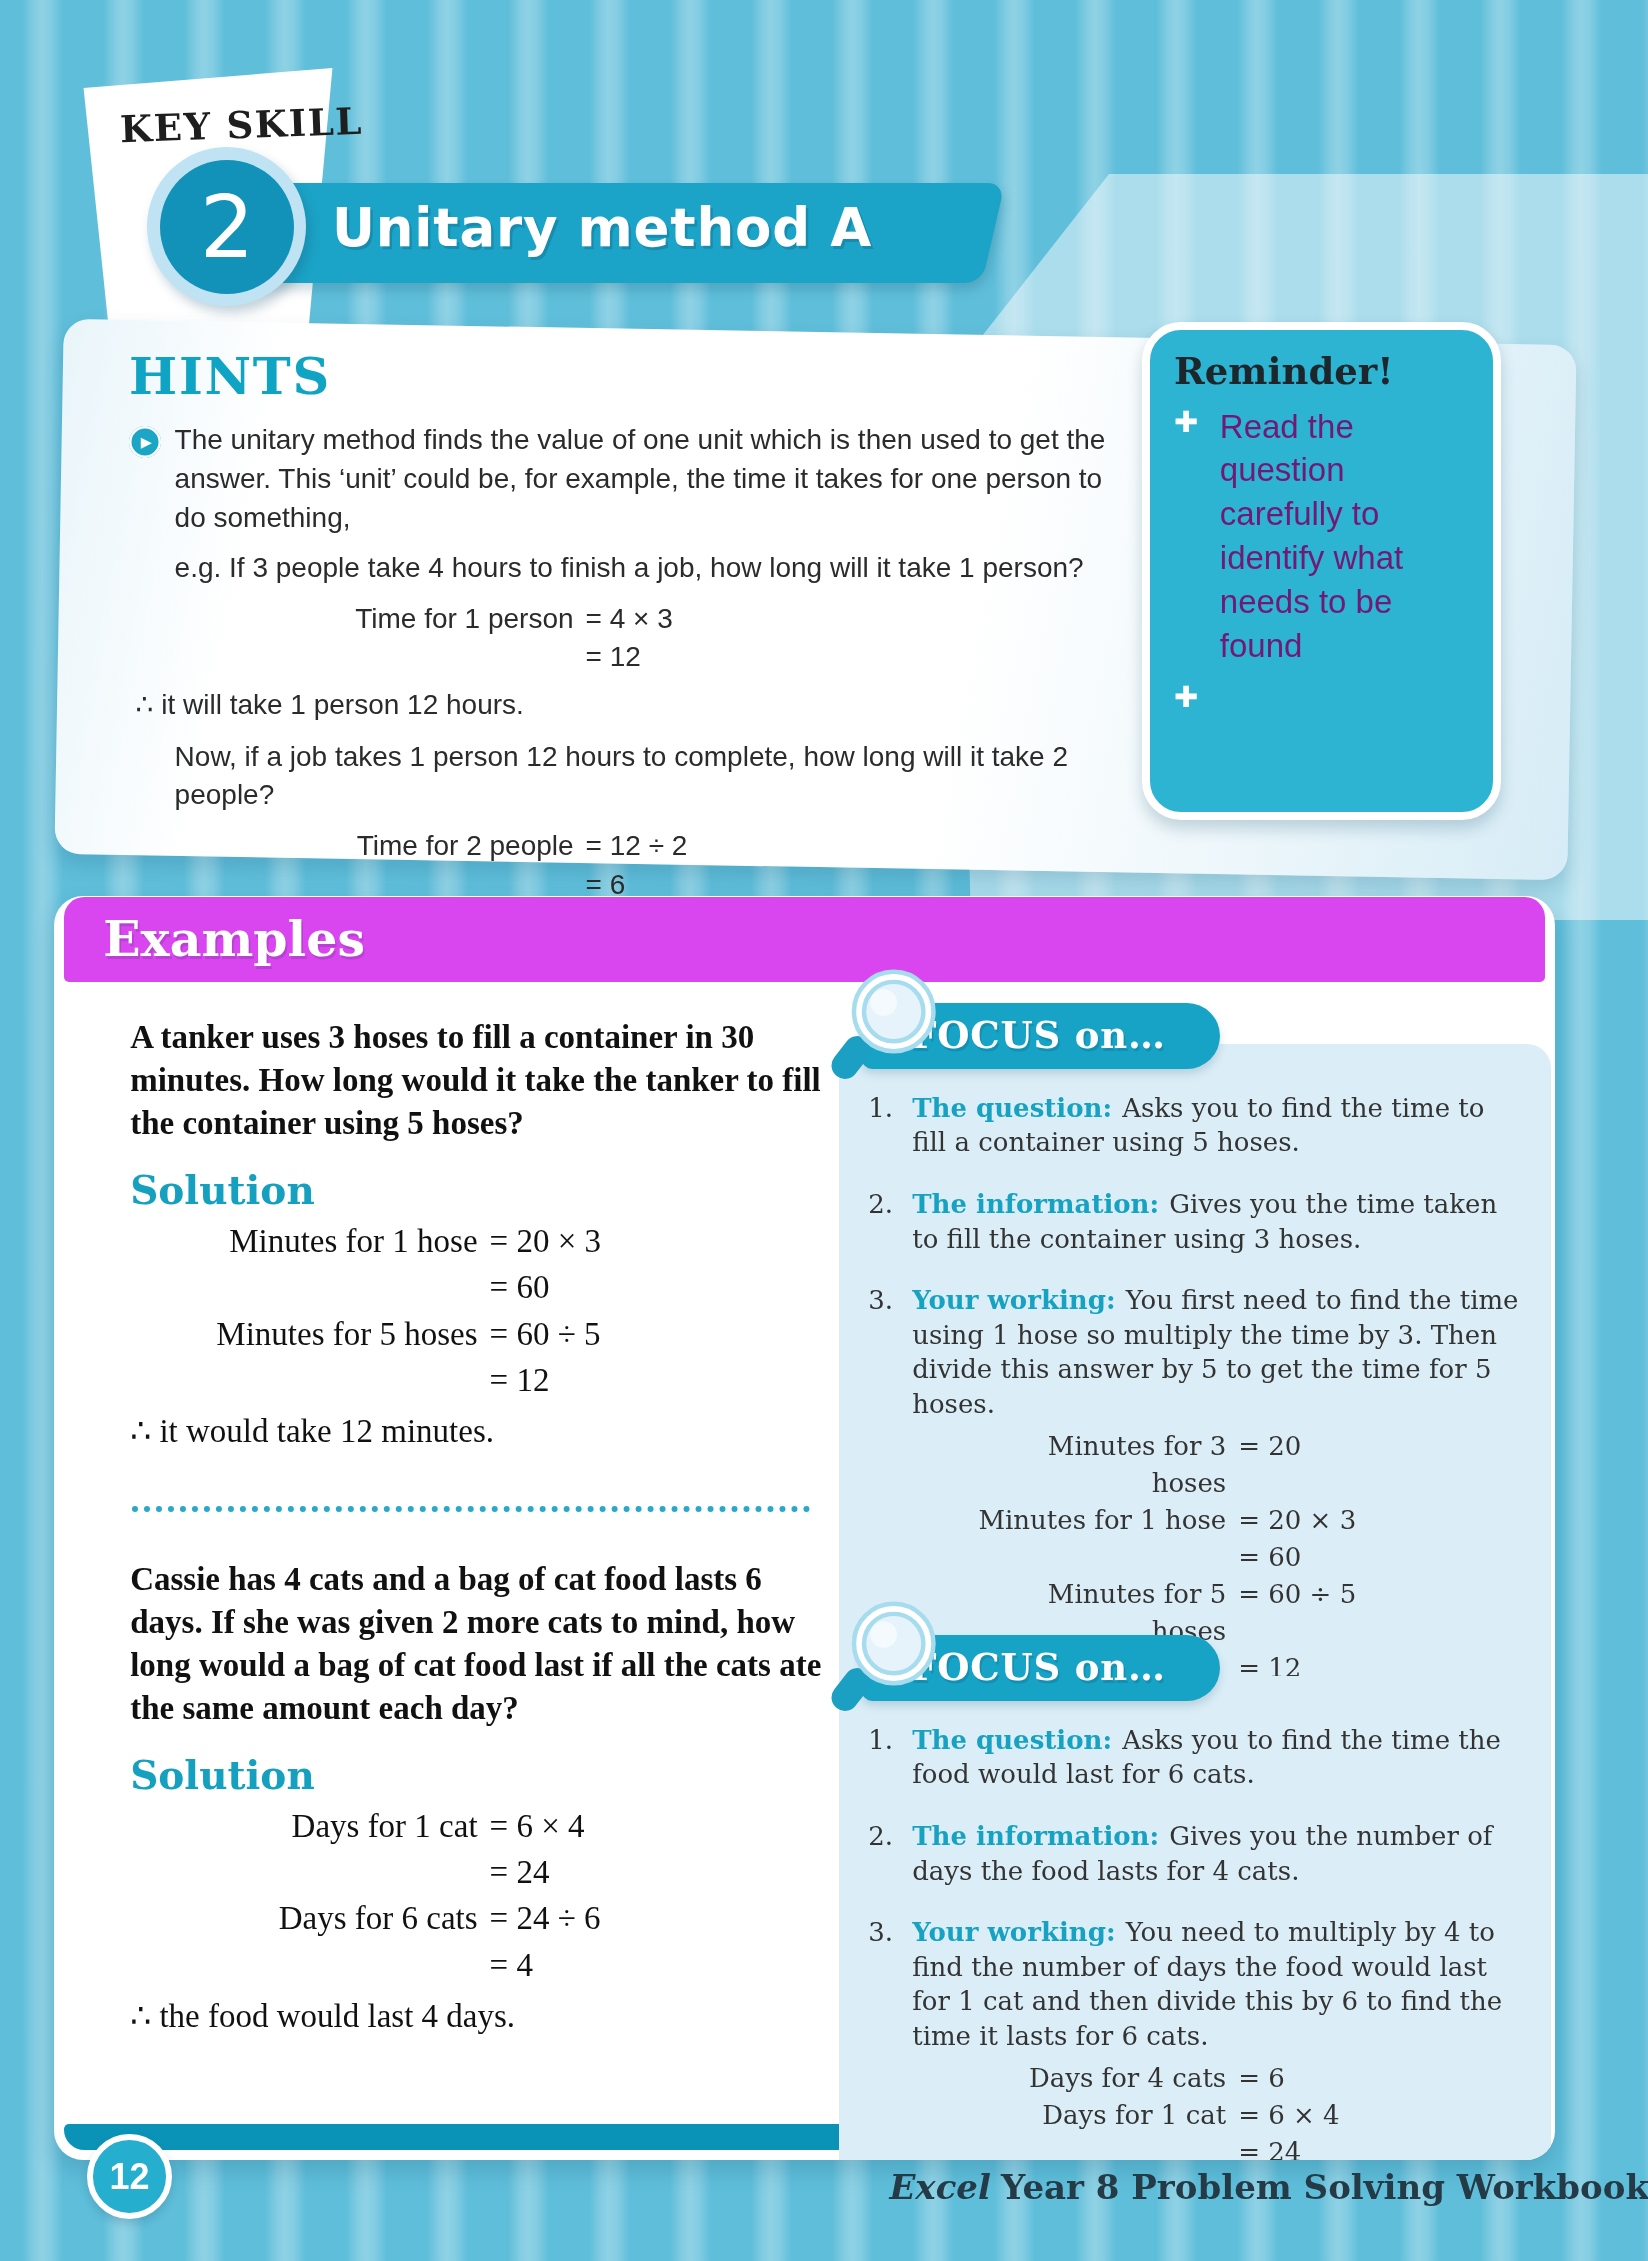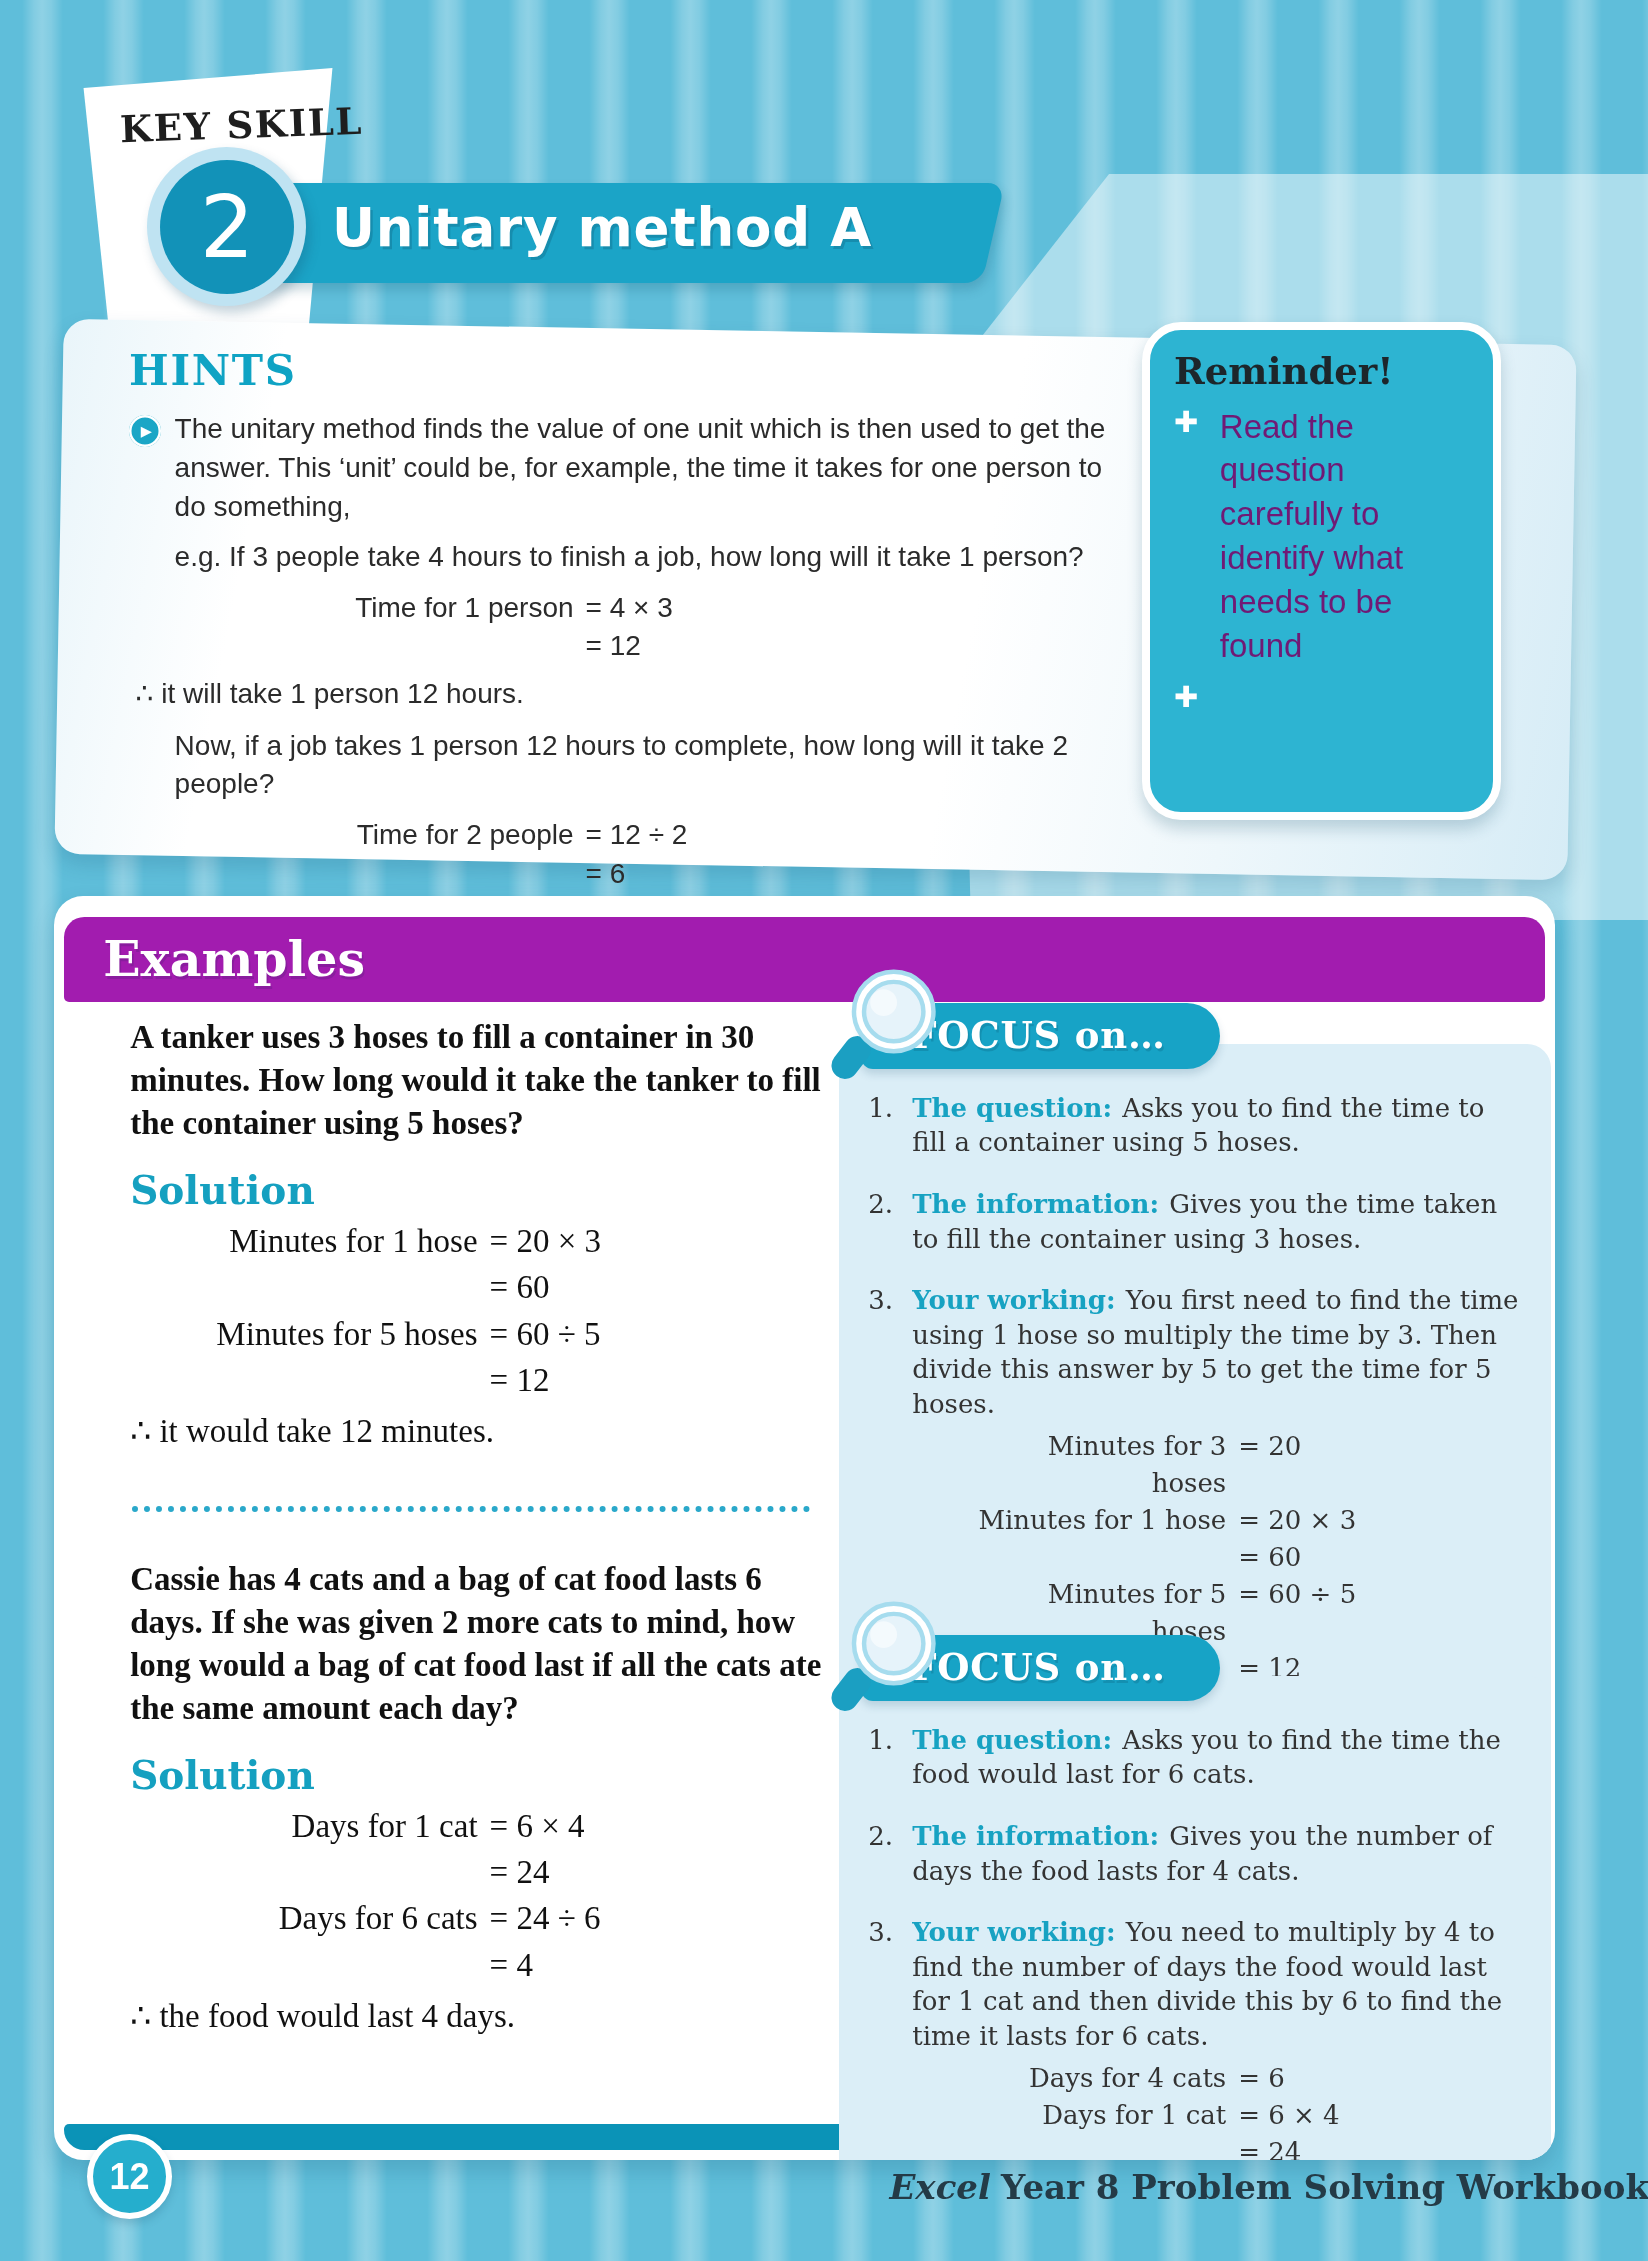--- a/index.html
+++ b/index.html
@@ -37,21 +37,21 @@
     background:#1292b8;display:flex;align-items:center;justify-content:center;}
   .num-circle span{font-family:"DejaVu Sans","Liberation Sans",sans-serif;font-size:86px;
     font-weight:400;color:#ffffff;line-height:1;}
   
   .hints-panel{position:absolute;left:59px;top:332px;width:1513px;height:535px;border-radius:25.4px;
     transform:rotate(1deg);
     background:linear-gradient(100deg,#e9f5fa 0%,#ffffff 14%,#ffffff 60%,#eef7fb 78%,#d6ecf6 100%);
     box-shadow:0 10.2px 20.3px rgba(20,80,110,.18);}
   .hints-content{position:absolute;left:129px;top:346px;width:1017px;}
   .hints-heading{font-family:"DejaVu Serif","Liberation Serif",serif;font-weight:bold;
-    font-size:42px;color:#0fa3c4;letter-spacing:1.7px;}
+    font-size:51px;color:#0fa3c4;letter-spacing:1.7px;}
   .hint-item{display:flex;gap:13.6px;margin-top:15.3px;}
   .play{flex:0 0 32px;width:32px;height:32px;margin-top:5.1px;border-radius:50%;background:#1ba6c6;
     box-shadow:inset 0 0 0 2.5px #fff;color:#fff;display:flex;align-items:center;justify-content:center;
     font-size:14.4px;line-height:1;padding-left:2.5px;box-sizing:border-box;}
   .hint-text{width:966px;font-size:28px;line-height:1.38;color:#2b2b2b;}
   .hint-text p{margin:0 0 12px 0;}
   .eqrows{margin:3.4px 0 8.5px 0;}
   .eqrow{display:flex;line-height:1.38;}
   .eqrow .lhs{display:inline-block;text-align:right;}
   .eqrow .rhs{margin-left:12px;}
@@ -62,21 +62,21 @@
     background:#2db4d2;border:8.5px solid #ffffff;border-radius:39px;
     box-shadow:0 8.5px 15.3px rgba(20,80,110,.22);padding:18.6px 24px;}
   .reminder h2{margin:0 0 12px 0;font-family:"DejaVu Serif","Liberation Serif",serif;
     font-weight:bold;font-size:37px;color:#1d262b;}
   .rem-item{display:flex;gap:15.3px;margin-top:12px;}
   .rem-cross{flex:0 0 30.5px;color:#ffffff;font-size:29px;line-height:1.2;}
   .rem-text{color:#701a75;font-size:33px;line-height:1.33;}
   
   .examples{position:absolute;left:54px;top:896px;width:1501px;height:1264px;background:#ffffff;
     border-radius:29px;box-shadow:0 10.2px 22px rgba(20,80,110,.2);overflow:hidden;}
-  .ex-header{position:absolute;left:10.2px;right:10.2px;top:21px;height:85px;background:#a21caf;
+  .ex-header{position:absolute;left:10.2px;right:10.2px;top:1px;height:85px;background:#d946ef;
     border-radius:20.3px 20.3px 5.1px 5.1px;}
   .ex-header span{display:block;padding-left:39px;line-height:85px;
     font-family:"DejaVu Serif","Liberation Serif",serif;font-weight:bold;font-size:49px;
     color:#ffffff;text-shadow:1.7px 2.5px 0 rgba(0,40,60,.15);}
   .ex-band{position:absolute;left:10.2px;right:10.2px;bottom:10.2px;height:25.4px;background:#0b93b7;
     border-radius:5.1px 5.1px 20.3px 20.3px;}
   .ex-body{position:absolute;left:10.2px;right:10.2px;top:95px;bottom:36px;}
   
   .col-left{position:absolute;left:66px;top:25.4px;width:712px;
     font-family:"Liberation Serif",serif;color:#111;}

